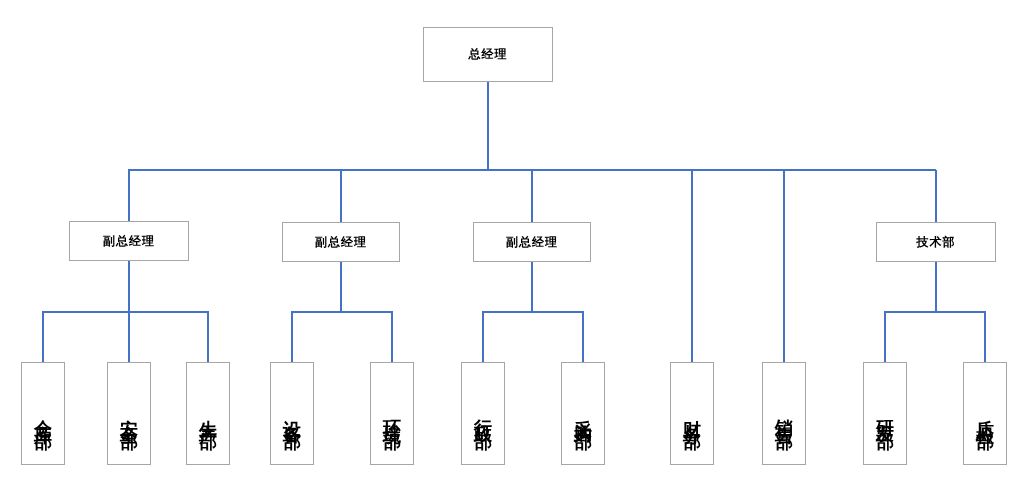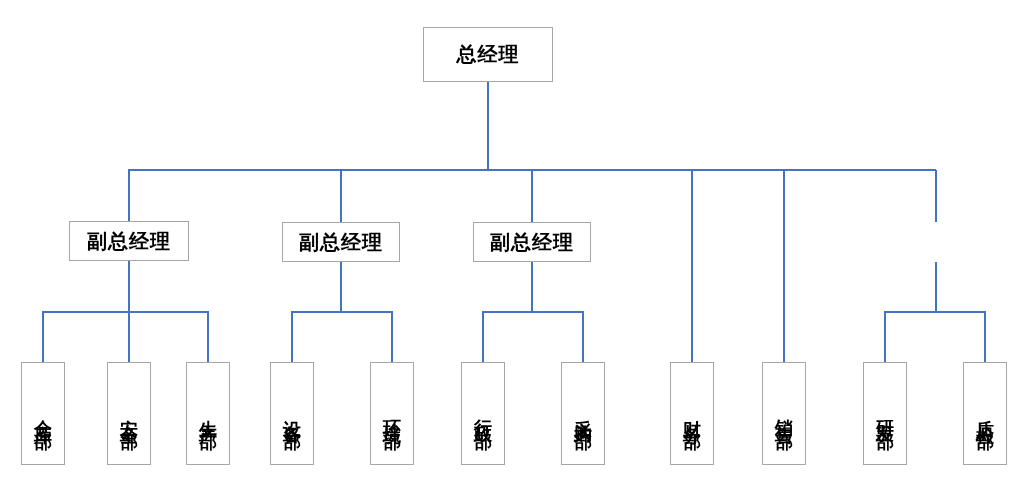--- a/index.html
+++ b/index.html
@@ -4,21 +4,21 @@
 <style>
   html,body{margin:0;padding:0;background:#ffffff;}
   #canvas{
     position:relative;width:1024px;height:495px;background:#ffffff;overflow:hidden;
     font-family:"DejaVu Serif","Liberation Serif",serif;
   }
   .node{
     position:absolute;box-sizing:border-box;
     border:1px solid #a6a6a6;background:#ffffff;
     display:flex;align-items:center;justify-content:center;
-    font-weight:bold;color:#000000;font-size:20px;
+    font-weight:bold;color:#000000;font-size:12px;
     letter-spacing:1px;
   }
   .node.vert{
     writing-mode:vertical-rl;text-orientation:upright;
     font-size:18px;letter-spacing:6px;
   }
   .line{position:absolute;background:#4472c4;}
   .line.v{width:1.5px;}
   .line.h{height:1.5px;}
 </style>
@@ -55,20 +55,21 @@
   <div class="line v" style="left:935.25px;top:262px;height:50px"></div>
   <div class="line h" style="left:884px;top:311.25px;width:102px"></div>
   <div class="line v" style="left:884.25px;top:312px;height:50px"></div>
   <div class="line v" style="left:984.25px;top:312px;height:50px"></div>
 
   <div class="node" style="left:423px;top:27px;width:130px;height:55px">总经理</div>
 
   <div class="node" style="left:69px;top:221px;width:120px;height:40px">副总经理</div>
   <div class="node" style="left:282px;top:222px;width:118px;height:40px">副总经理</div>
   <div class="node" style="left:473px;top:222px;width:118px;height:40px">副总经理</div>
+  <div class="node" style="left:876px;top:222px;width:120px;height:40px">技术部</div>
 
   <div class="node vert" style="left:21px;top:362px;width:44px;height:103px">仓库部</div>
   <div class="node vert" style="left:107px;top:362px;width:44px;height:103px">安全部</div>
   <div class="node vert" style="left:186px;top:362px;width:44px;height:103px">生产部</div>
   <div class="node vert" style="left:270px;top:362px;width:44px;height:103px">设备部</div>
   <div class="node vert" style="left:370px;top:362px;width:44px;height:103px">环境部</div>
   <div class="node vert" style="left:461px;top:362px;width:44px;height:103px">行政部</div>
   <div class="node vert" style="left:561px;top:362px;width:44px;height:103px">采购部</div>
   <div class="node vert" style="left:670px;top:362px;width:44px;height:103px">财务部</div>
   <div class="node vert" style="left:762px;top:362px;width:44px;height:103px">销售部</div>

